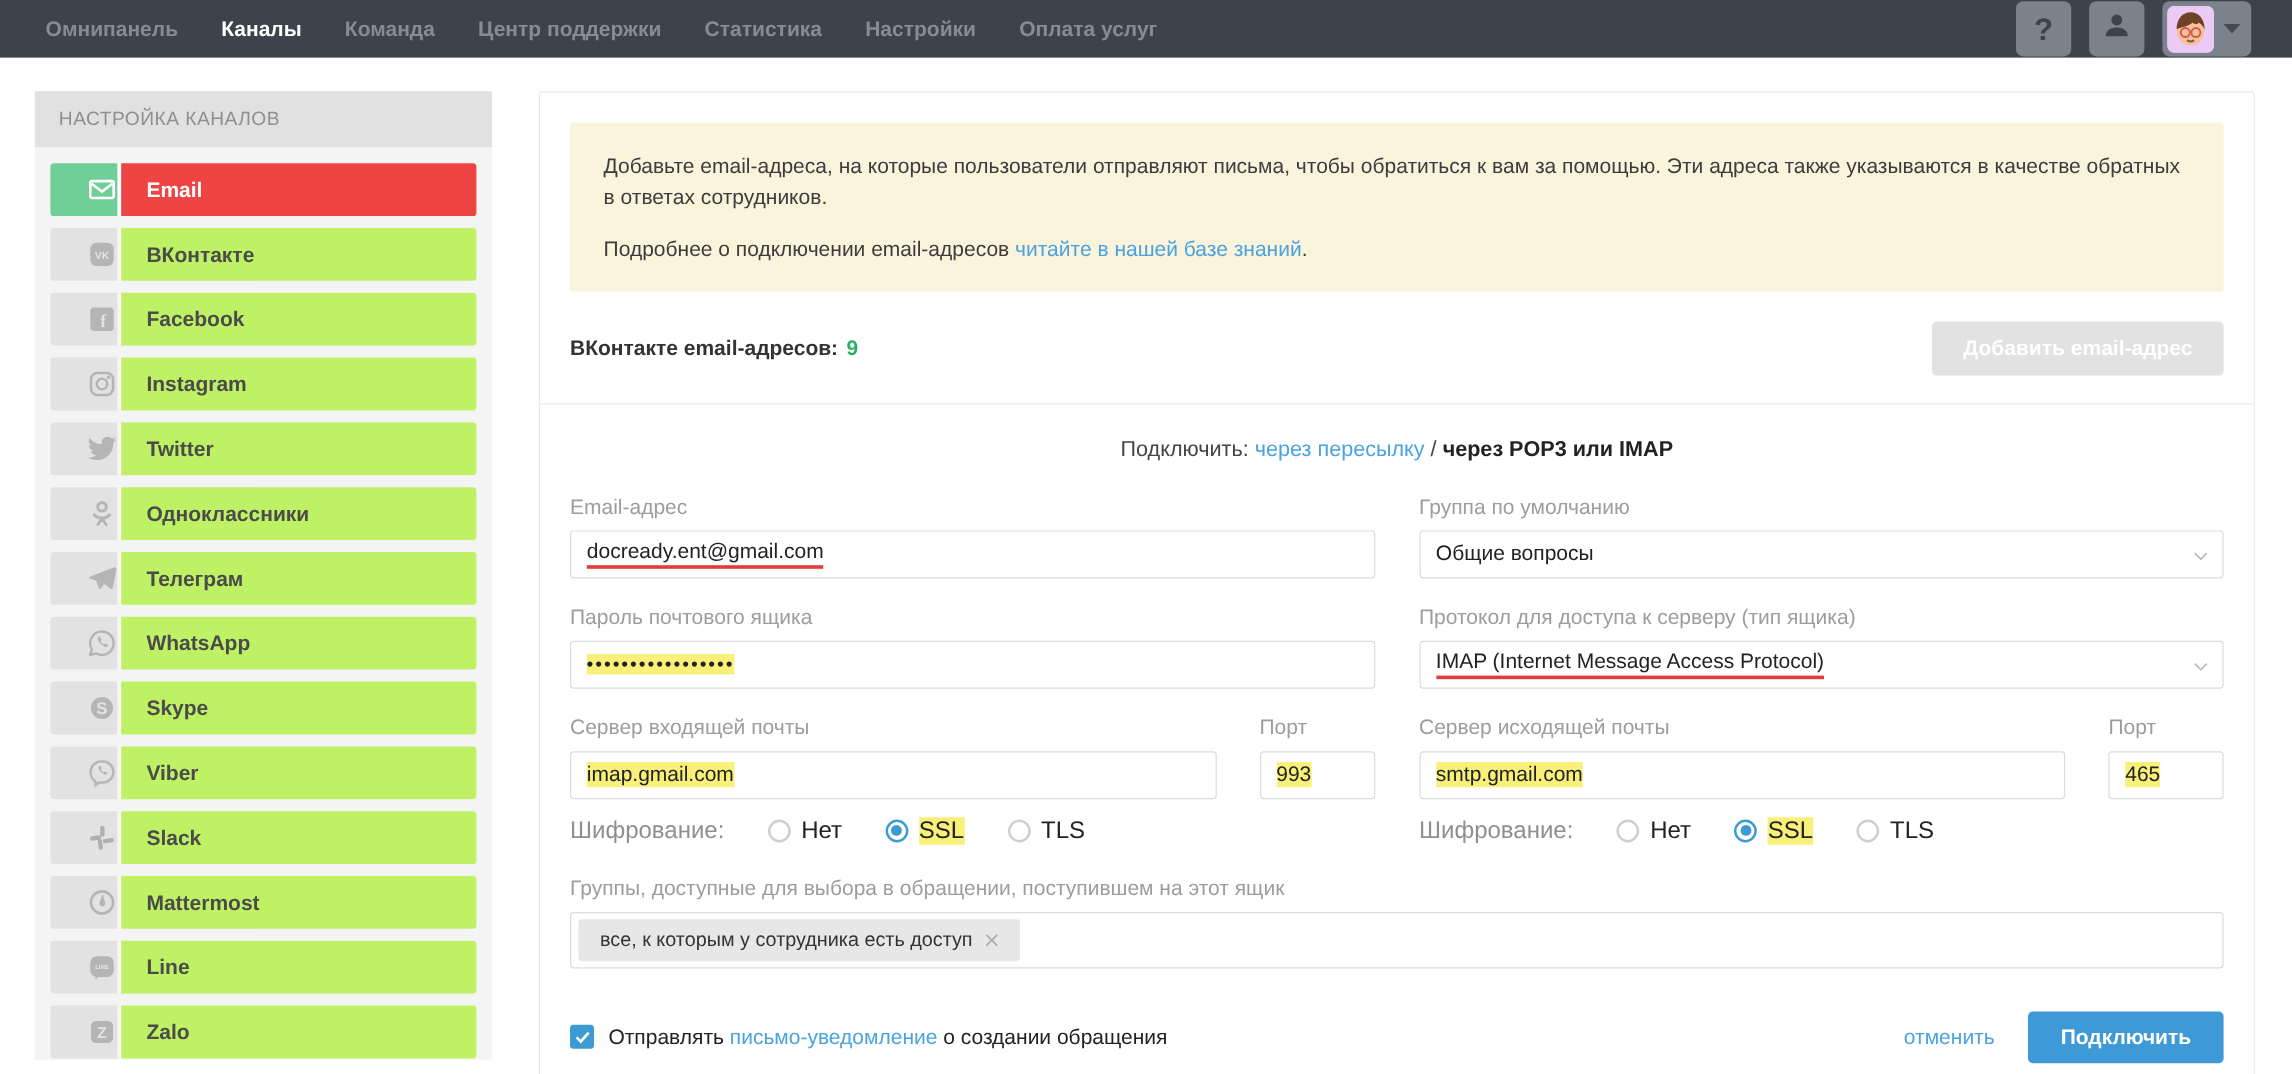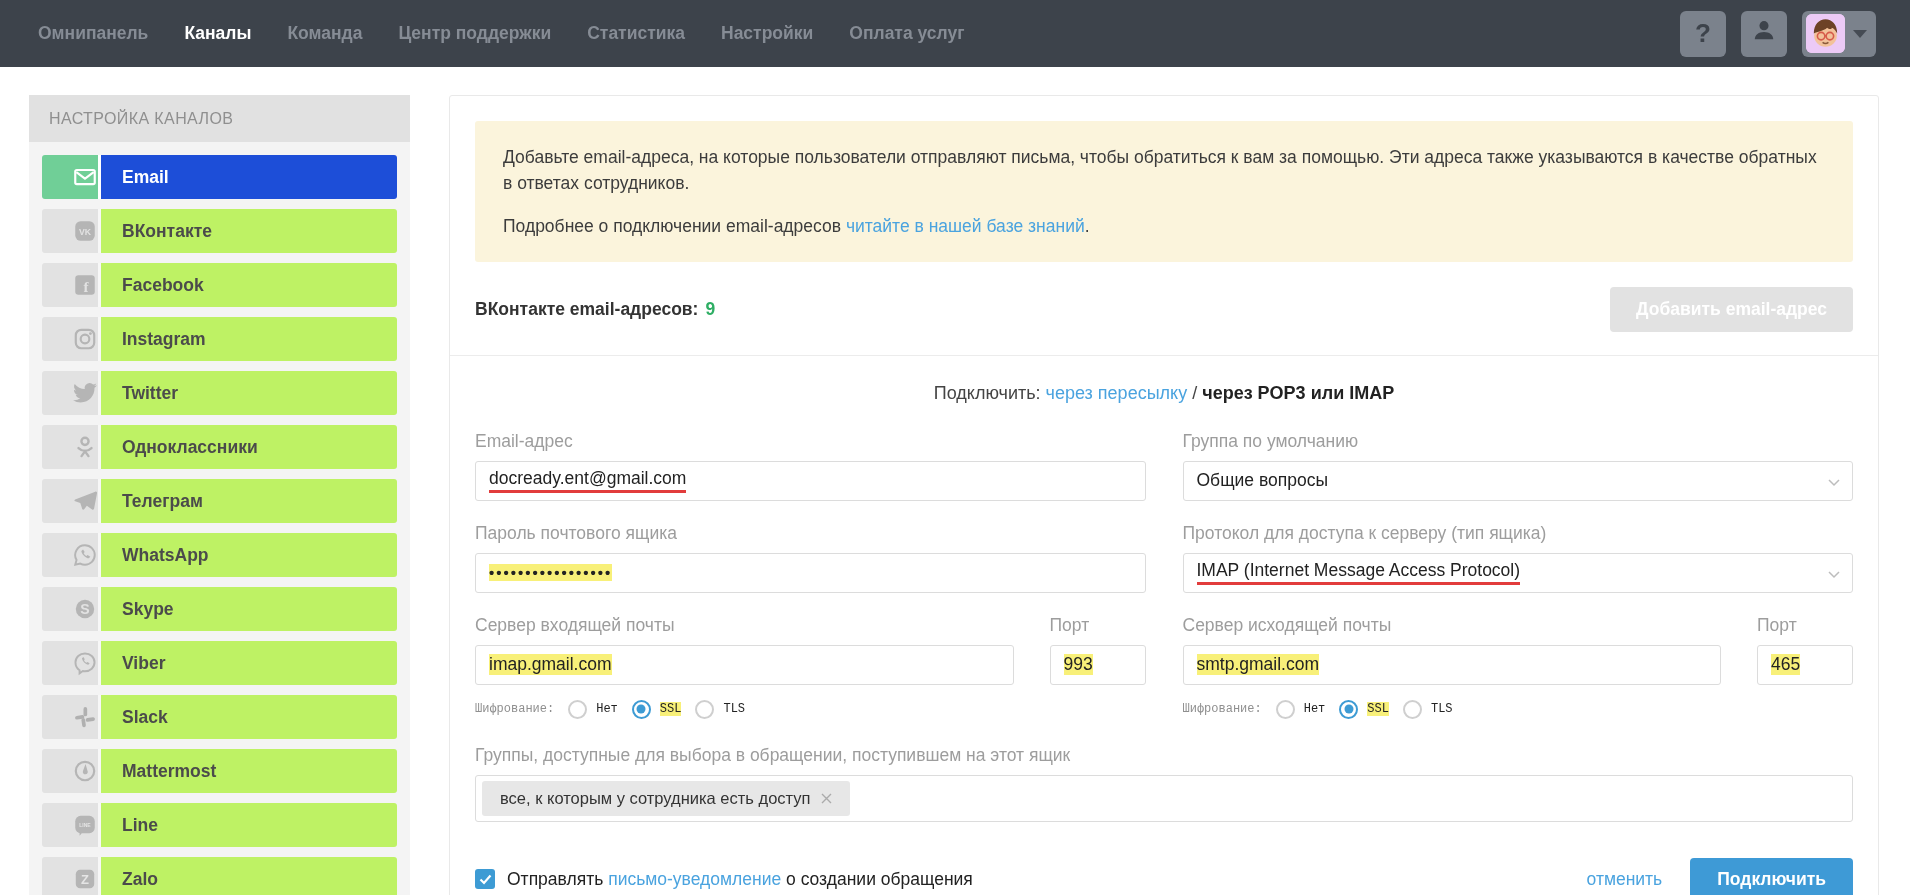--- a/index.html
+++ b/index.html
@@ -1,20 +1,20 @@
 <!DOCTYPE html>
 <html><head>
 <meta charset="utf-8">
 <style>
   * { box-sizing: border-box; margin: 0; padding: 0; }
   html,body { width:1910px; height:895px; overflow:hidden; }
   body { font-family:"Liberation Sans", sans-serif; background:#ffffff; color:#333; }
 
   
-  .topnav { height:67px; background:#3d434b; display:flex; align-items:center; padding:0 20px 0 20px; }
+  .topnav { height:48px; background:#3d434b; display:flex; align-items:center; padding:0 20px 0 20px; }
   .nav-item { color:#868c95; font-size:17.5px; font-weight:700; margin:0 18px; cursor:pointer; white-space:nowrap; }
   .nav-item.active { color:#ffffff; }
   .nav-right { margin-left:auto; display:flex; align-items:center; gap:15px; padding-right:14px; }
   .nav-btn { width:46px; height:46px; background:#7b828c; border-radius:6px; display:flex; align-items:center; justify-content:center; color:#3d434b; font-size:26px; font-weight:700; cursor:pointer; }
   .avatar-btn { height:46px; background:#7b828c; border-radius:6px; display:flex; align-items:center; padding:0 9px 0 4px; gap:8px; cursor:pointer; }
   .avatar { width:39px; height:39px; border-radius:6px; background:#eccaf6; overflow:hidden; }
   .caret-down { width:0; height:0; border-left:7px solid transparent; border-right:7px solid transparent; border-top:8px solid #454b54; }
 
   
   .layout { display:flex; align-items:flex-start; padding:28px 0 0 29px; gap:39px; }
@@ -22,21 +22,21 @@
   
   .sidebar { width:381px; flex:none; }
   .sidebar-header { height:47px; background:#e1e1e1; color:#8f8f8f; font-size:16px; letter-spacing:.4px; display:flex; align-items:center; padding-left:20px; }
   .sidebar-body { background:#f4f4f4; padding:13px 13px 4px 13px; height:760px; }
   .channel-item { display:flex; height:44px; margin-bottom:10px; cursor:pointer; }
   .ch-icon { width:56px; flex:none; background:#e2e2e2; border-radius:3px 0 0 3px; display:flex; align-items:center; justify-content:flex-end; }
   .ch-sep { width:3px; flex:none; background:#f7f7f7; }
   .ch-label { flex:1; background:#bef264; border-radius:0 3px 3px 0; display:flex; align-items:center; padding-left:21px; font-size:17.5px; font-weight:700; color:#4b4b4b; }
   .channel-item.selected .ch-icon { background:#70cf97; }
   .channel-item.selected .ch-sep { background:#ffffff; }
-  .channel-item.selected .ch-label { background:#1d4ed8; color:#ffffff; }
+  .channel-item.selected .ch-label { background:#ef4444; color:#ffffff; }
   .ch-icon svg { display:block; }
 
   
   .card { width:1430px; background:#ffffff; border:1px solid #e9e9e9; border-radius:3px; padding-bottom:34px; }
   .info-box { margin:25px; background:#fbf4dc; border-radius:3px; padding:23px 28px; font-size:17.5px; color:#3c3c3c; line-height:1.5; }
   .info-box p + p { margin-top:16px; }
   a.link { color:#4aa3df; text-decoration:none; cursor:pointer; }
 
   .connected-row { display:flex; align-items:center; padding:0 25px; margin-top:4px; }
   .connected-label { font-size:17.5px; font-weight:700; color:#333; }
@@ -57,21 +57,21 @@
   .select { cursor:pointer; }
   .select .chev { position:absolute; right:12px; top:50%; transform:translateY(-50%); }
   .hl { background:#f8f079; }
   .red-underline { border-bottom:3px solid #e23c3c; padding-bottom:1px; }
   .pw { letter-spacing:2px; font-size:15px; font-weight:700; }
 
   .server-flex { display:flex; gap:36px; }
   .server-main { flex:1; min-width:0; }
   .port-block { width:96px; flex:none; }
 
-  .enc-row { display:flex; align-items:center; gap:14px; margin-top:15px; font-size:12px;font-family:Liberation Mono, monospace; }
+  .enc-row { display:flex; align-items:center; gap:36px; margin-top:15px; font-size:20px; }
   .enc-label { color:#8f8f8f; }
   .radio-opt { display:flex; align-items:center; gap:9px; cursor:pointer; color:#222; }
   .radio { width:19px; height:19px; border-radius:50%; border:2px solid #cfcfcf; background:#fff; flex:none; position:relative; }
   .radio.checked { border-color:#3d9bd4; }
   .radio.checked::after { content:""; position:absolute; left:50%; top:50%; transform:translate(-50%,-50%); width:9px; height:9px; border-radius:50%; background:#3d9bd4; }
 
   .groups-row { margin-top:26px; }
   .tag-input { height:47px; border:1px solid #dcdcdc; border-radius:3px; display:flex; align-items:center; padding:0 6px; cursor:text; }
   .tag { background:#e7e7e7; border-radius:3px; height:35px; display:flex; align-items:center; gap:10px; padding:0 18px; font-size:16.5px; color:#333; }
   .tag-x { display:flex; align-items:center; cursor:pointer; }

